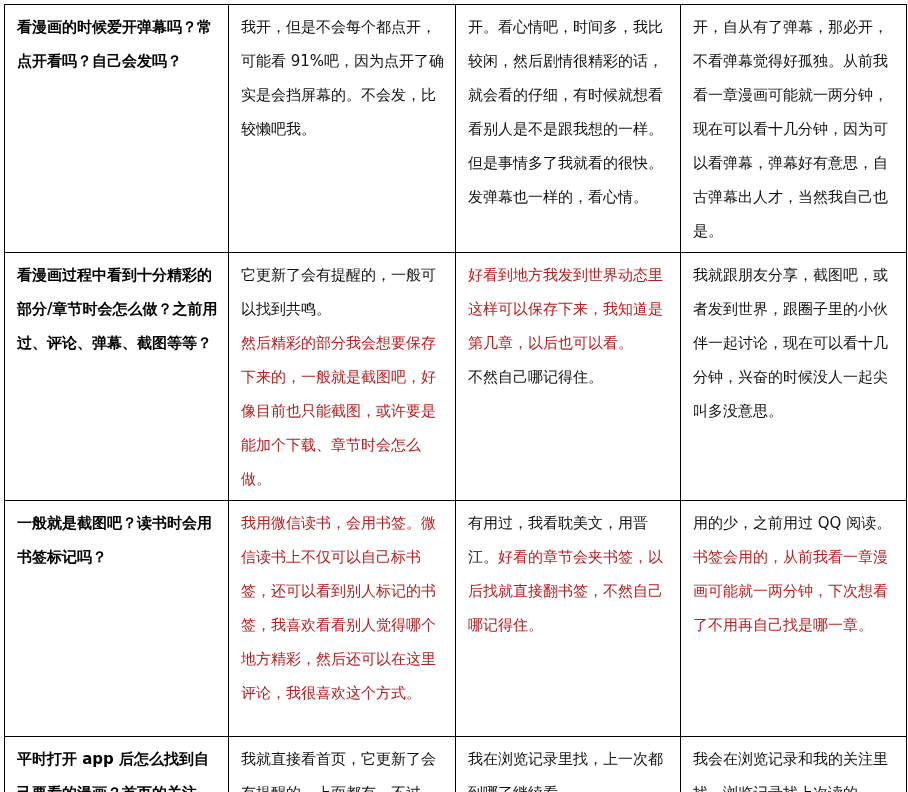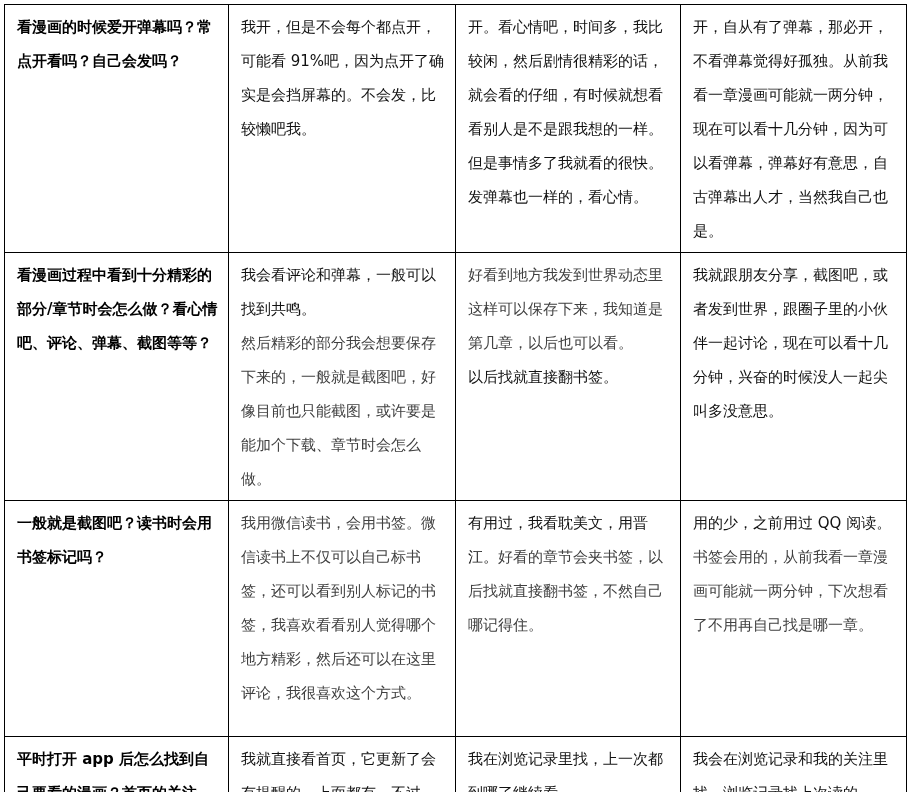--- a/index.html
+++ b/index.html
@@ -2,21 +2,21 @@
 <html><head>
 <meta charset="utf-8">
 <style>
   html, body { margin:0; padding:0; background:#fff; }
   body { width:908px; height:792px; overflow:hidden; position:relative;
          font-family: "DejaVu Sans", "Liberation Sans", sans-serif; }
   table { position:absolute; left:4px; top:4px; border-collapse:collapse; table-layout:fixed; width:902px; }
   td { border:1.5px solid #000; vertical-align:top; padding:5px 10px 4px 12px;
        font-size:15px; line-height:34px; color:#111; word-break:break-all; }
   td.q { font-weight:bold; color:#000; }
-  .red { color:#404040; }
+  .red { color:#b91c1c; }
   col.c1 { width:224px; } col.c2 { width:227px; } col.c3 { width:225px; } col.c4 { width:226px; }
   tr.r1 td { height:228px; }
   tr.r2 td { height:229px; }
   tr.r3 td { height:226px; }
   tr.r4 td { height:80px; }
   .seg { display:inline; }
   .blk { display:block; }
 </style>
 </head>
 <body>
@@ -29,28 +29,28 @@
       <col class="c4">
     </colgroup>
   <tbody>
     <tr class="r1">
       <td class="q">看漫画的时候爱开弹幕吗？常点开看吗？自己会发吗？</td>
       <td><span class="seg">我开，但是不会每个都点开，可能看 91%吧，因为点开了确实是会挡屏幕的。不会发，比较懒吧我。</span></td>
       <td><span class="seg">开。看心情吧，时间多，我比较闲，然后剧情很精彩的话，就会看的仔细，有时候就想看看别人是不是跟我想的一样。但是事情多了我就看的很快。发弹幕也一样的，看心情。</span></td>
       <td><span class="seg">开，自从有了弹幕，那必开，不看弹幕觉得好孤独。从前我看一章漫画可能就一两分钟，现在可以看十几分钟，因为可以看弹幕，弹幕好有意思，自古弹幕出人才，当然我自己也是。</span></td>
     </tr>
     <tr class="r2">
-      <td class="q">看漫画过程中看到十分精彩的部分/章节时会怎么做？看心情吧、评论、弹幕、截图等等？</td>
+      <td class="q">看漫画过程中看到十分精彩的部分/章节时会怎么做？之前用过、评论、弹幕、截图等等？</td>
       <td>
-        <span class="blk">我会看评论和弹幕，一般可以找到共鸣。</span>
+        <span class="blk">它更新了会有提醒的，一般可以找到共鸣。</span>
         <span class="blk red">然后精彩的部分我会想要保存下来的，一般就是截图吧，好像目前也只能截图，或许要是能加个下载、章节时会怎么做。</span>
       </td>
       <td>
         <span class="blk red">好看到地方我发到世界动态里这样可以保存下来，我知道是第几章，以后也可以看。</span>
-        <span class="blk">以后找就直接翻书签。</span>
+        <span class="blk">不然自己哪记得住。</span>
       </td>
       <td><span class="seg">我就跟朋友分享，截图吧，或者发到世界，跟圈子里的小伙伴一起讨论，现在可以看十几分钟，兴奋的时候没人一起尖叫多没意思。</span></td>
     </tr>
     <tr class="r3">
       <td class="q">一般就是截图吧？读书时会用书签标记吗？</td>
       <td><span class="seg red">我用微信读书，会用书签。微信读书上不仅可以自己标书签，还可以看到别人标记的书签，我喜欢看看别人觉得哪个地方精彩，然后还可以在这里评论，我很喜欢这个方式。</span></td>
       <td>
         <span class="seg">有用过，我看耽美文，用晋江。</span><span class="seg red">好看的章节会夹书签，以后找就直接翻书签，不然自己哪记得住。</span>
       </td>
       <td>

